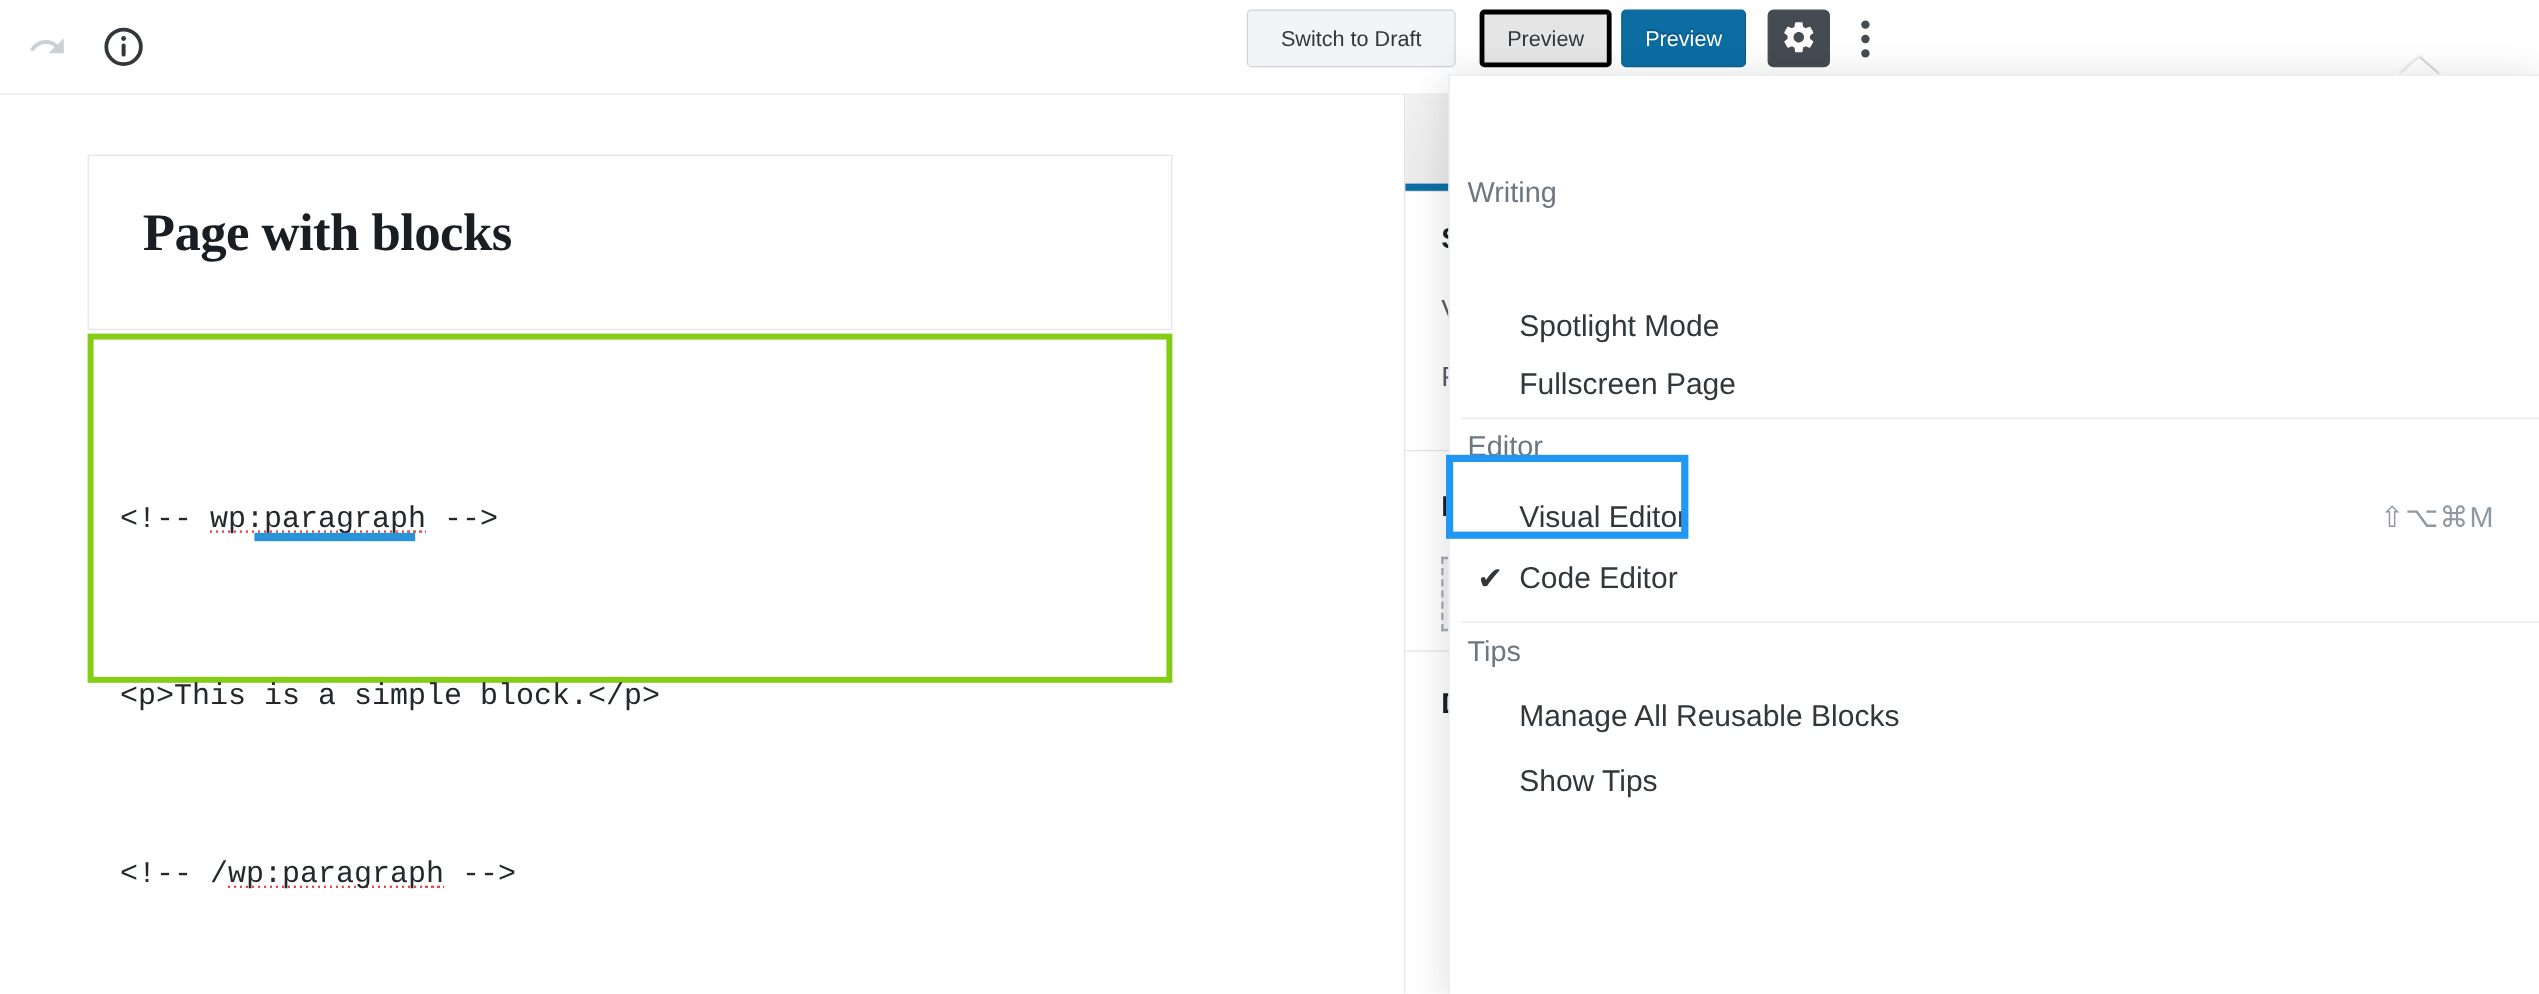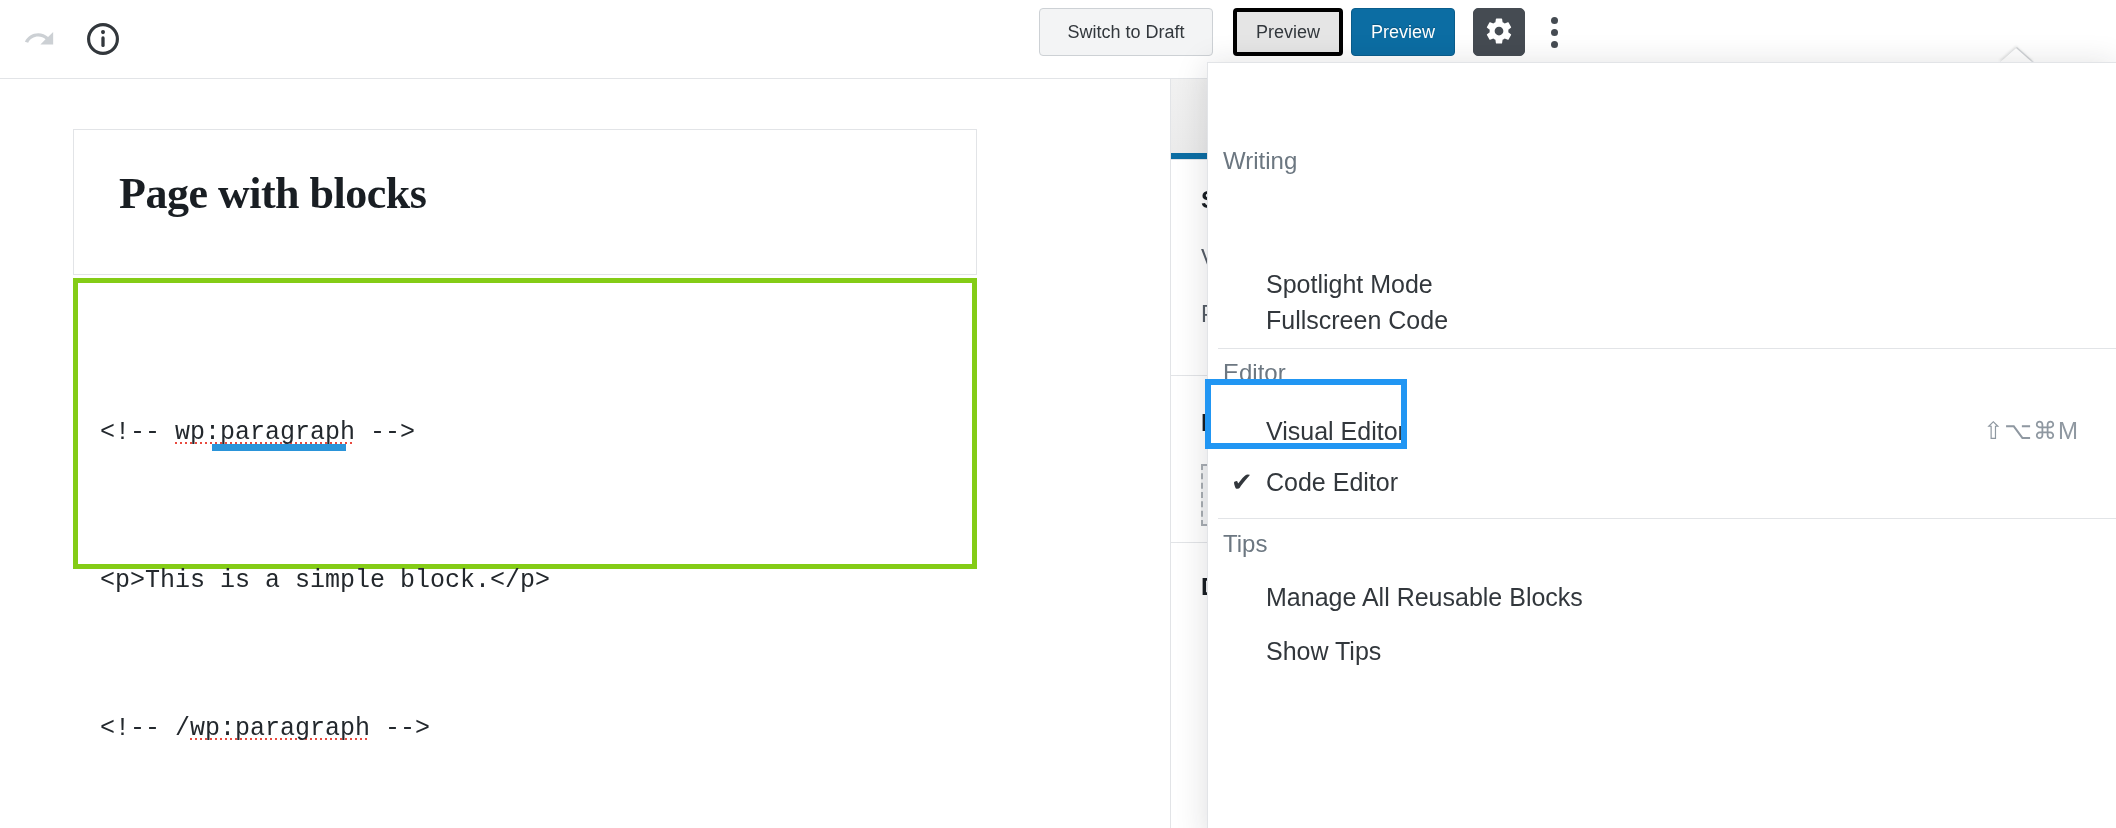--- a/index.html
+++ b/index.html
@@ -331,21 +331,21 @@
   .menu-sep {
     position: absolute;
     left: 10px;
     width: 899px;
     height: 1px;
     background: #e2e4e7;
   }
   
   #lbl-writing { top: 84px; }
   #mi-unified  { top: 128px; }
-  #mi-spotlight{ top: 182px; align-items: flex-end; }
+  #mi-spotlight{ top: 182px; }
   #mi-fullscr  { top: 230px; }
   #sep-1       { top: 285px; }
   #lbl-editor  { top: 296px; }
   #mi-visual   { top: 341px; }
   #mi-code     { top: 392px; }
   #sep-2       { top: 455px; }
   #lbl-tools   { top: 467px; }
   #mi-reusable { top: 507px; }
   #mi-tips     { top: 561px; }
 
@@ -451,21 +451,21 @@
   <div class="menu-group-label" id="lbl-writing">Writing</div>
 
 
   <div class="menu-item" id="mi-spotlight">
     <span class="mi-check"></span>
     <span class="mi-label">Spotlight Mode</span>
   </div>
 
   <div class="menu-item" id="mi-fullscr">
     <span class="mi-check"></span>
-    <span class="mi-label">Fullscreen Code</span>
+    <span class="mi-label">Fullscreen Page</span>
   </div>
 
   <div class="menu-sep" id="sep-1"></div>
 
   <div class="menu-group-label" id="lbl-editor">Editor</div>
 
   <div class="menu-item" id="mi-visual">
     <span class="mi-check"></span>
     <span class="mi-label">Visual Editor</span>
     <span class="mi-shortcut">⇧⌥⌘M</span>

